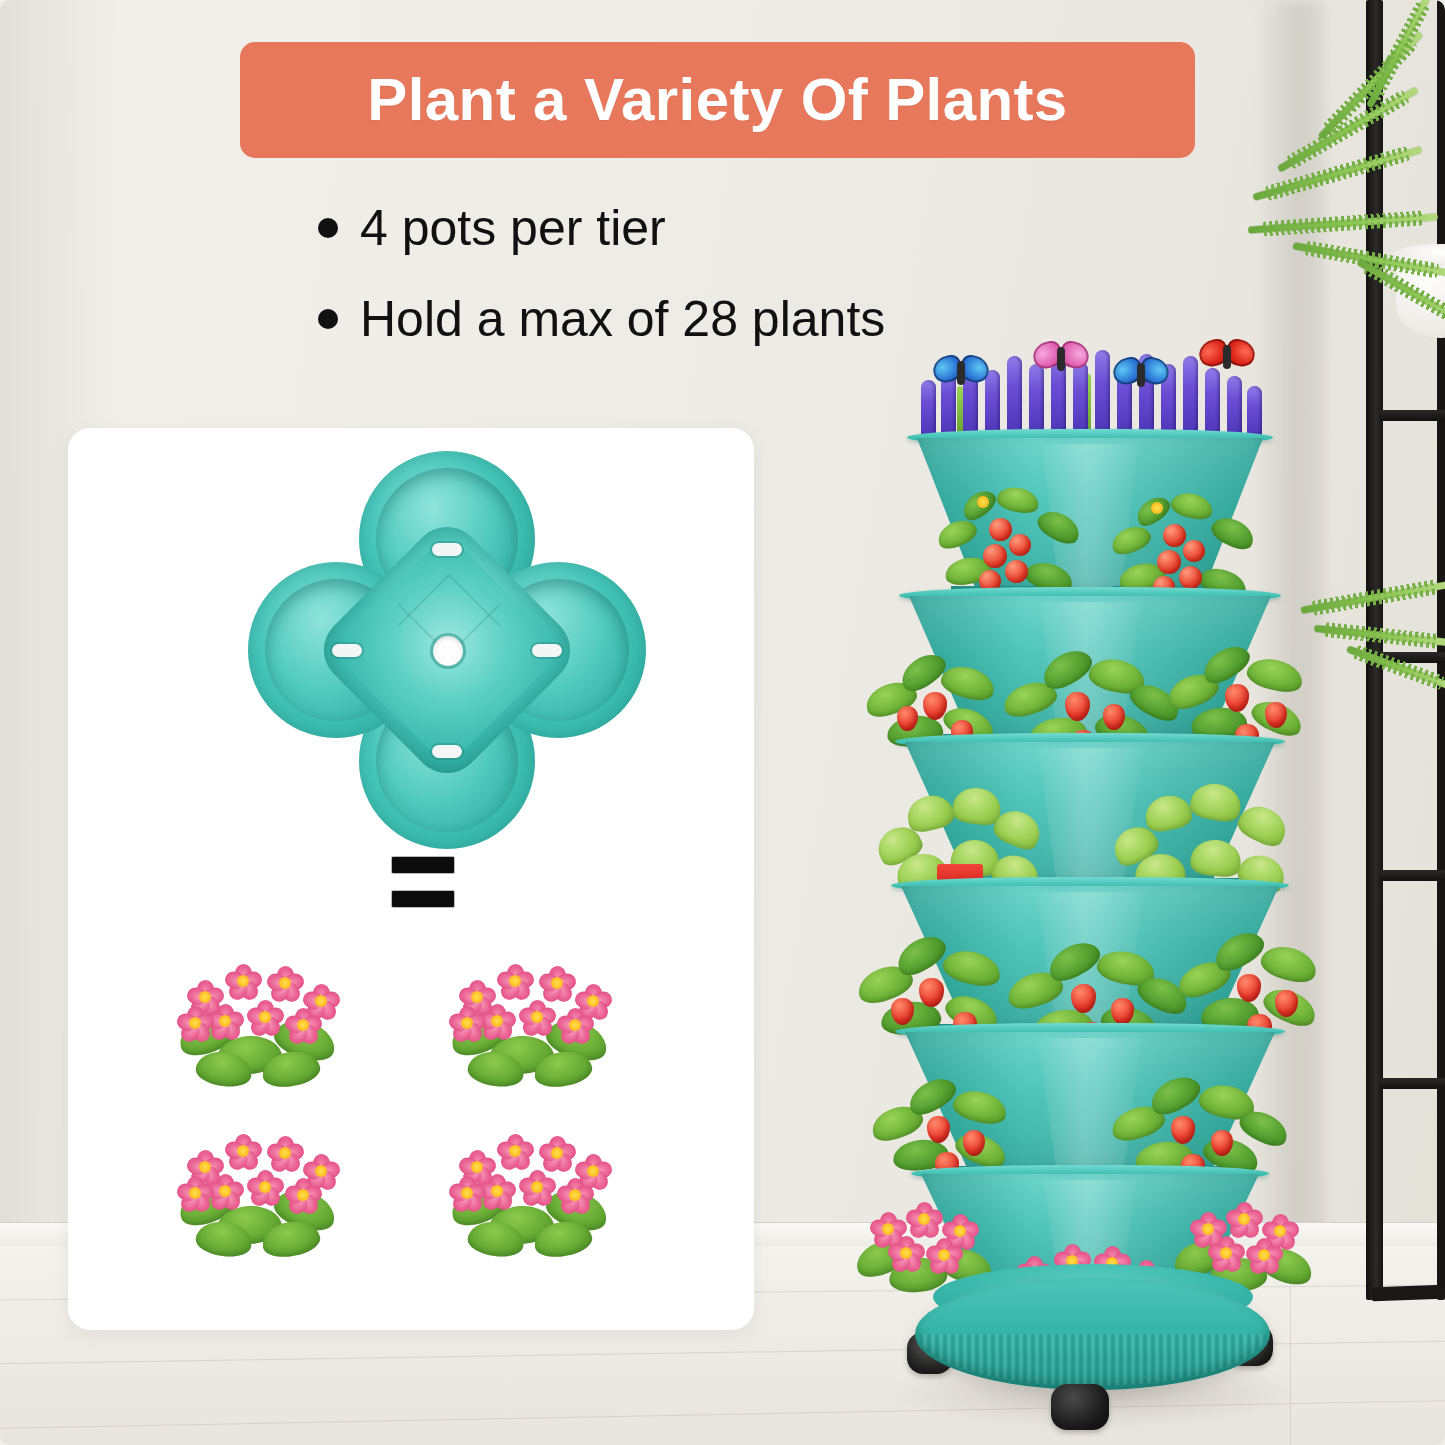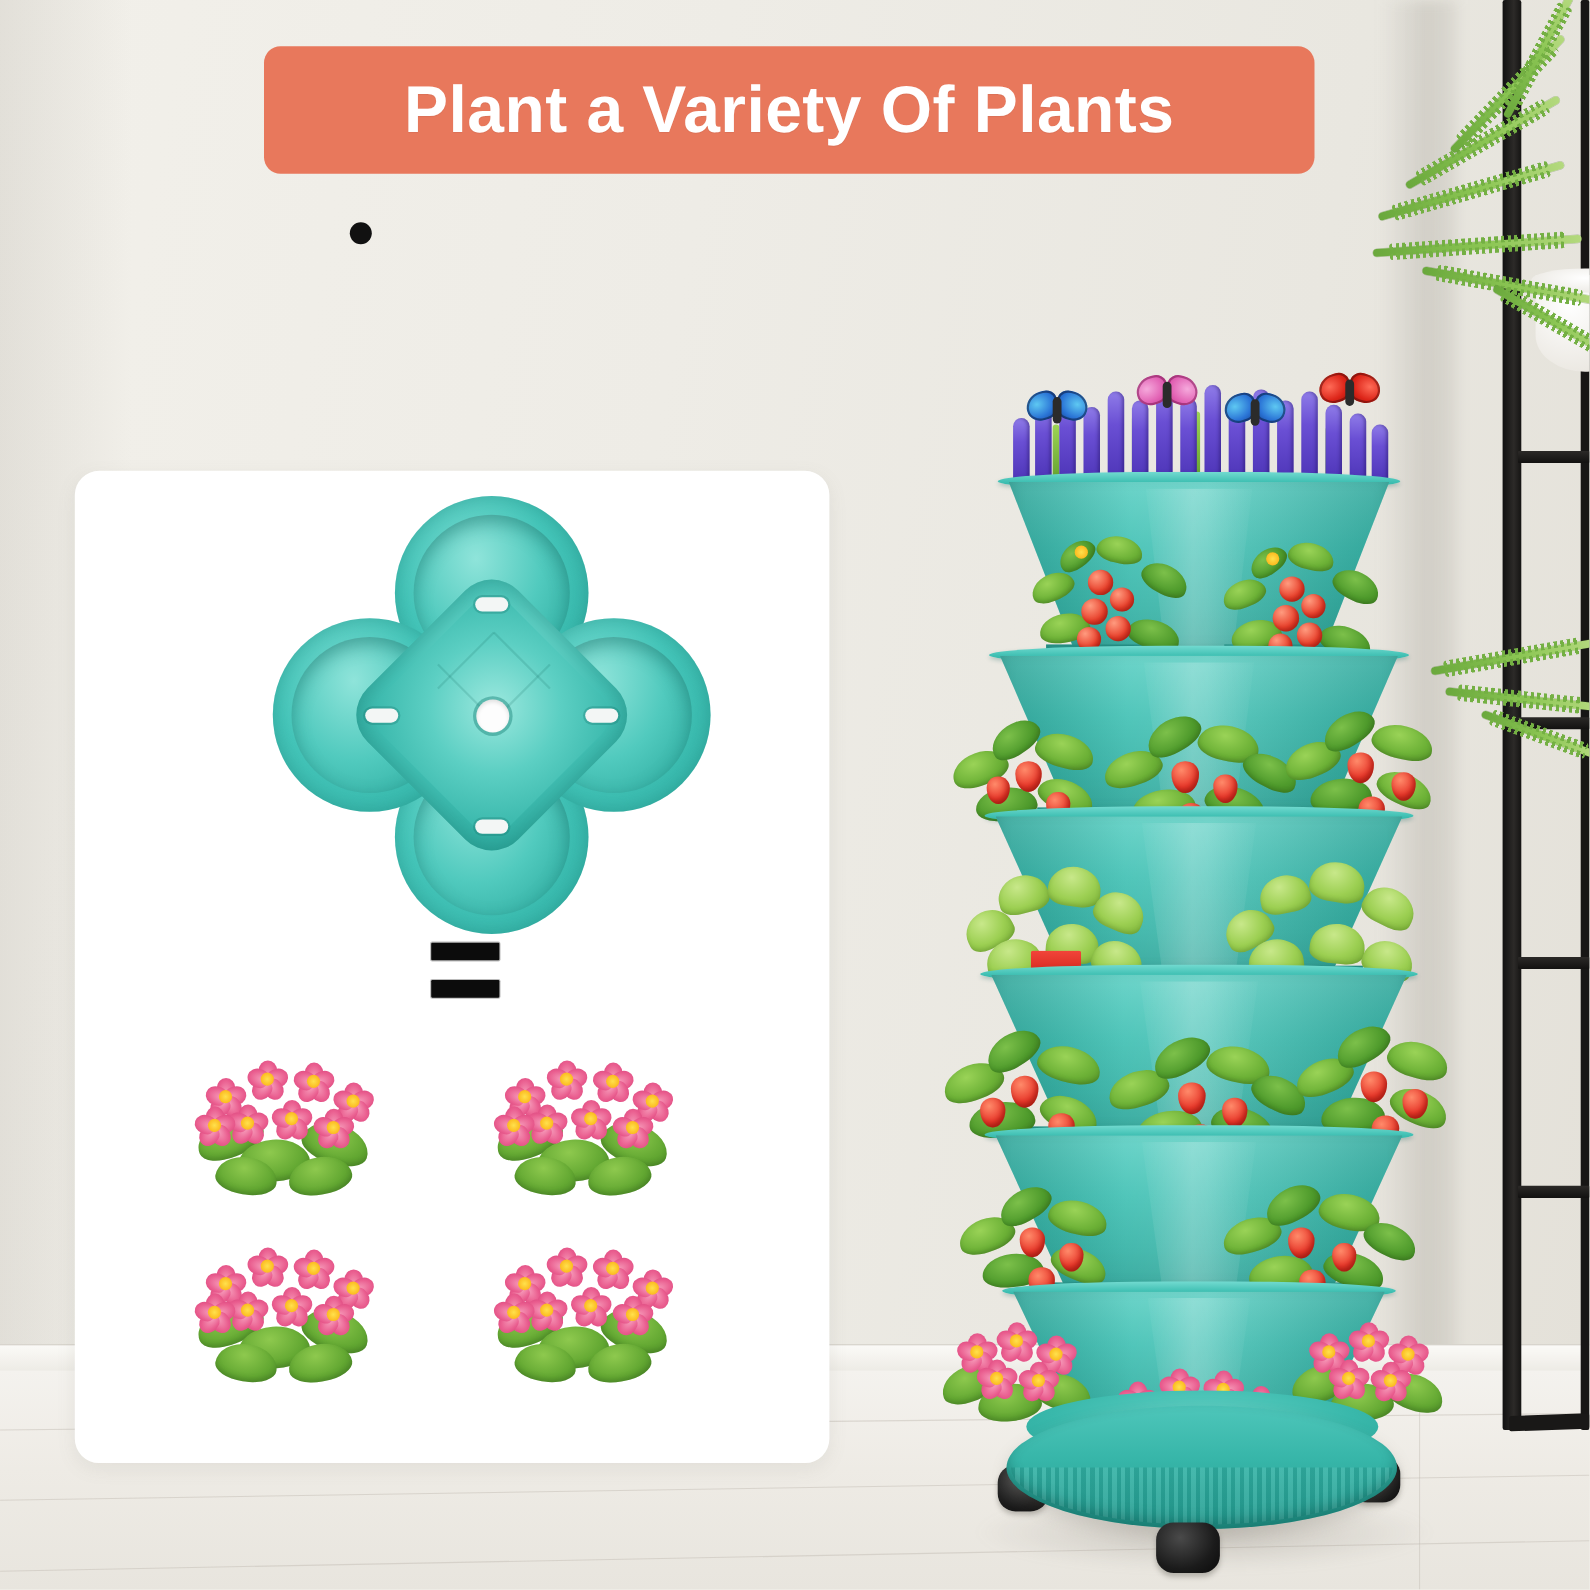--- a/index.html
+++ b/index.html
@@ -5,21 +5,21 @@
 <style>
   * { margin:0; padding:0; box-sizing:border-box; }
   html,body { width:1445px; height:1445px; overflow:hidden; }
   body {
     font-family:"Liberation Sans", sans-serif;
     background:#f0eee8;
     position:relative;
   }
 
   
-  #scene { position:absolute; inset:0; overflow:hidden; }
+  #scene { position:absolute; inset:0; overflow:hidden;border-radius:10px; }
   .wall {
     position:absolute; left:0; top:0; width:1445px; height:1240px;
     background:linear-gradient(100deg,#f2f0ea 0%,#eeece6 40%,#e9e7e0 75%,#e4e1d9 100%);
   }
   .wall-shadow-left {
     position:absolute; left:0; top:0; width:120px; height:1240px;
     background:linear-gradient(90deg,rgba(170,165,155,.22),rgba(170,165,155,0));
   }
   .corner-shadow {
     position:absolute; left:1255px; top:0; width:70px; height:1245px;
@@ -770,20 +770,25 @@
     <div class="caster c3"></div>
   </div>
 
   <div class="banner">
     <h1>Plant a Variety Of Plants</h1>
   </div>
 
   <div class="bullets">
     <div class="bullet-row">
       <span class="dot"></span>
+      <span class="bullet-txt">4 pots per tier</span>
+    </div>
+    <div class="bullet-row">
+      <span class="dot"></span>
+      <span class="bullet-txt">Hold a max of 28 plants</span>
     </div>
   </div>
 
   <div class="card"></div>
 
 
   <div class="topview">
     <div class="lobe n">
         <div class="lobe-in"></div>
       </div>

